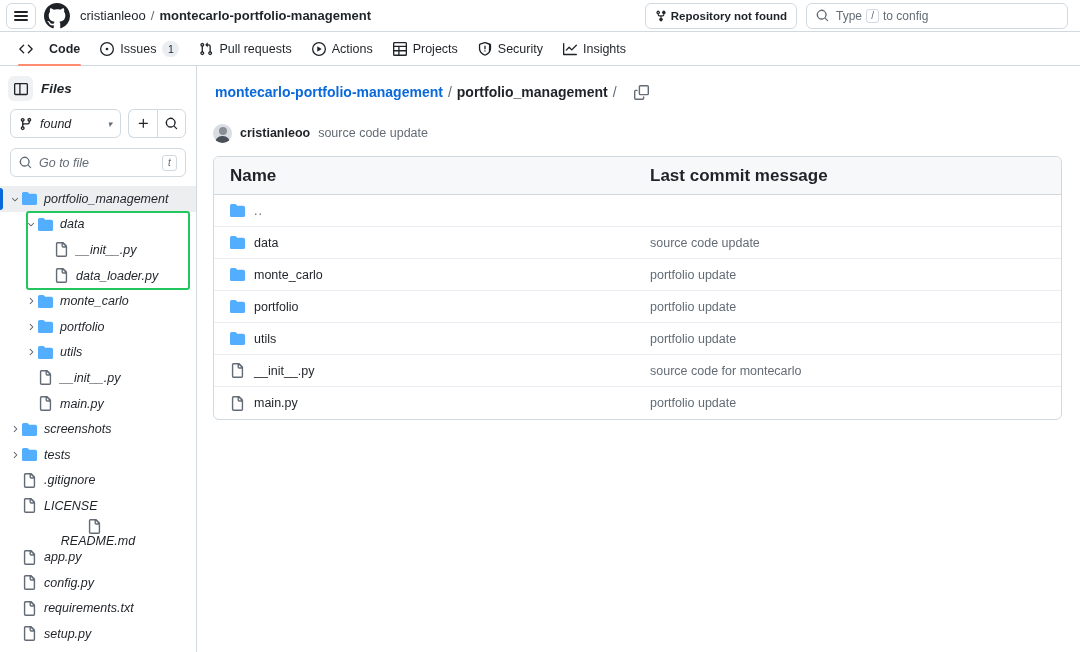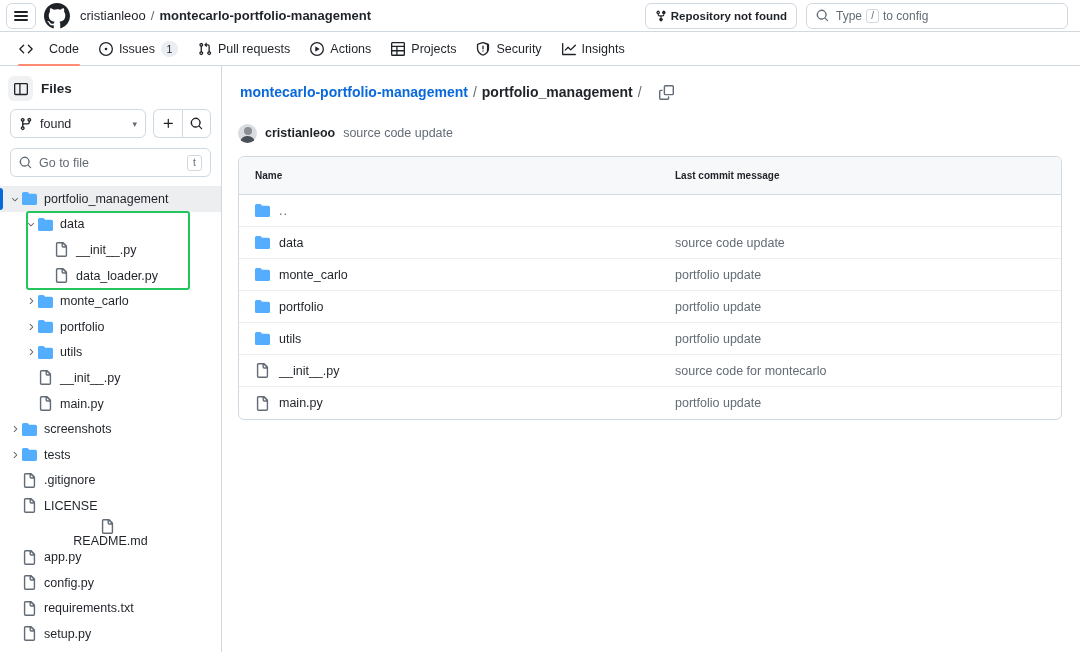--- a/index.html
+++ b/index.html
@@ -86,45 +86,46 @@
     background: #fff;
     gap: 2px;
   }
   .nav-tab {
     display: flex; align-items: center; gap: 6px;
     padding: 0 9px;
     font-size: 12.5px; color: #1f2328;
     position: relative; cursor: pointer;
     white-space: nowrap;
   }
-  .nav-tab.active { font-weight: normal; gap: 16px; }
+  .nav-tab.active { font-weight: bold; gap: 16px; }
   .nav-tab.active::after {
     content: ""; position: absolute;
     left: 8px; right: 8px; bottom: -1px;
     height: 2px; background: #fd8c73; border-radius: 6px;
   }
   .nav-tab .count {
     display: inline-flex; align-items: center; justify-content: center;
     min-width: 17px; height: 16px; padding: 0 5px;
     border-radius: 20px; background: #eaeef2;
     font-size: 10.5px; color: #1f2328; font-weight: normal;
   }
   .nav-ico { width: 14px; height: 14px; flex: none; display:block; }
 
   
   .page-body { display: flex; height: calc(652px - 32px - 34px); }
 
   
   .sidebar {
-    width: 222px; flex: none;
+    width: 197px; flex: none;
     border-right: 1px solid #d1d9e0;
     padding: 0 0 0 0;
     background: #fff;
     position: relative;
     overflow: hidden;
+    font-style: italic;
   }
   .files-head {
     display: flex; align-items: center; gap: 8px;
     padding: 10px 10px 8px 8px;
   }
   .collapse-btn {
     width: 25px; height: 25px; border-radius: 6px;
     background: #f0f1f3;
     display: flex; align-items: center; justify-content: center;
     cursor: pointer;
@@ -226,21 +227,21 @@
   .commit-msg { color: #636c76; }
 
   .file-table {
     border: 1px solid #d1d9e0; border-radius: 6px;
     overflow: hidden; background: #fff; margin-top: 4px;
   }
   .ft-head {
     display: flex; align-items: center;
     height: 38px; background: #f6f8fa;
     border-bottom: 1px solid #d1d9e0;
-    font-size: 10px; color: #1f2328; font-weight: bold;
+    font-size: 17px; color: #1f2328; font-weight: bold;
   }
   .col-name { width: 436px; padding-left: 16px; flex: none; }
   .col-msg { flex: 1; }
   .ft-row {
     display: flex; align-items: center;
     height: 32px;
     border-bottom: 1px solid #eaeef2;
     font-size: 12.5px;
     cursor: pointer;
   }

